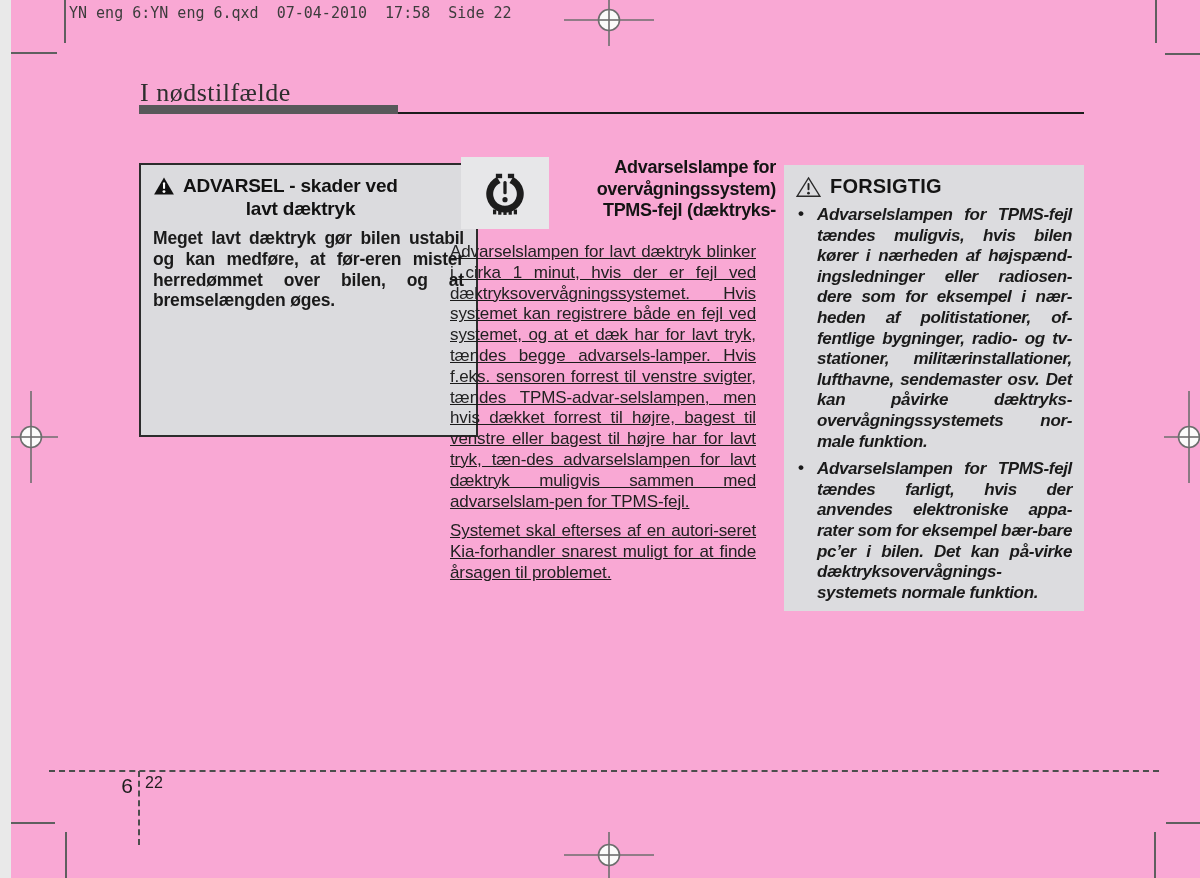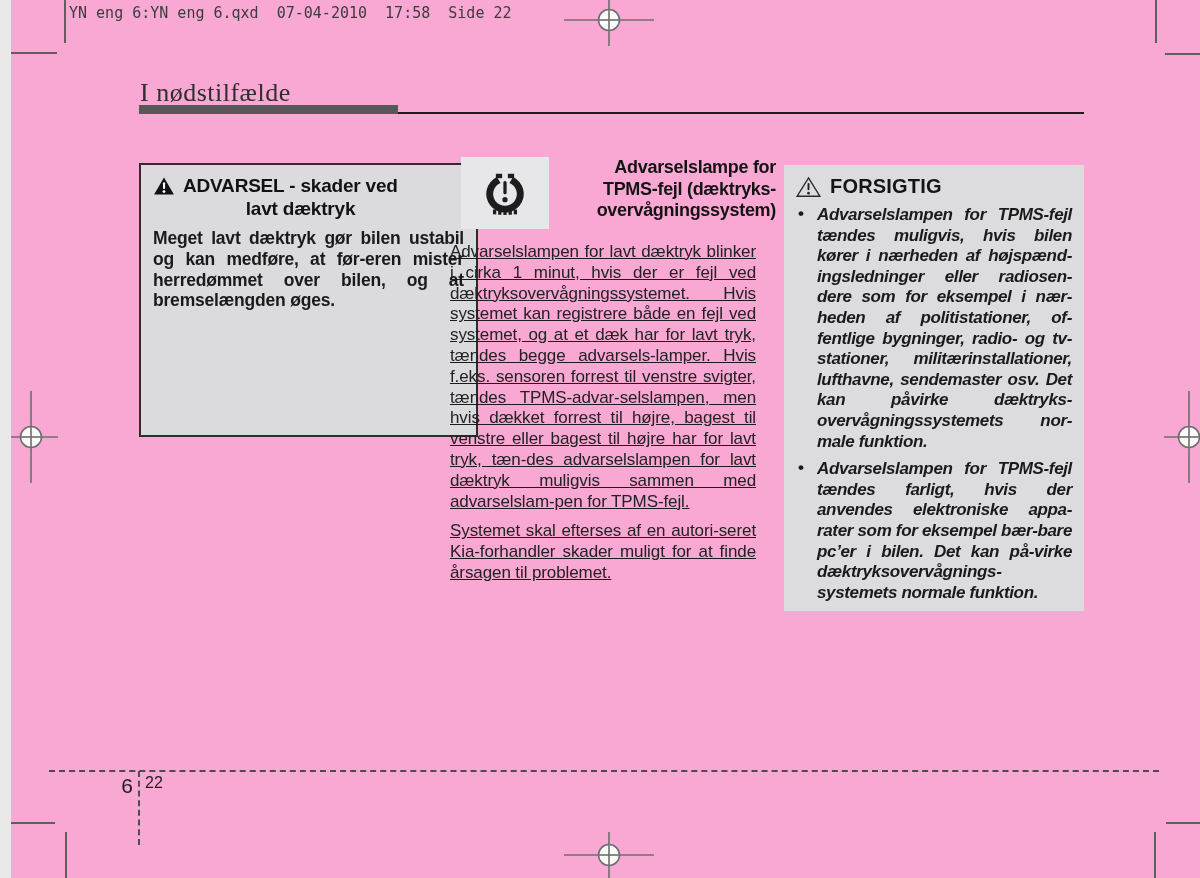--- a/index.html
+++ b/index.html
@@ -138,27 +138,27 @@
         <rect x="33.7" y="43.6" width="3.4" height="5"></rect>
         <rect x="39.1" y="43.2" width="3.4" height="5"></rect>
         <rect x="28.3" y="13.5" width="3.4" height="13.8" rx="1.6"></rect>
         <circle cx="30" cy="32.9" r="2.7"></circle>
       </g>
     </svg>
   </div>
 
   <div class="abs" id="article-heading">
     <div>Advarselslampe for</div>
+    <div>overvågningssystem)</div>
     <div>TPMS-fejl (dæktryks-</div>
-    <div>overvågningssystem)</div>
   </div>
 
   <div class="abs" id="article-body">
     <p>Advarselslampen for lavt dæktryk blinker i cirka 1 minut, hvis der er fejl ved dæktryksovervågningssystemet. Hvis systemet kan registrere både en fejl ved systemet, og at et dæk har for lavt tryk, tændes begge advarsels-lamper. Hvis f.eks. sensoren forrest til venstre svigter, tændes TPMS-advar-selslampen, men hvis dækket forrest til højre, bagest til venstre eller bagest til højre har for lavt tryk, tæn-des advarselslampen for lavt dæktryk muligvis sammen med advarselslam-pen for TPMS-fejl.</p>
-    <p>Systemet skal efterses af en autori-seret Kia-forhandler skader muligt for at finde årsagen til problemet.</p>
+    <p>Systemet skal efterses af en autori-seret Kia-forhandler snarest muligt for at finde årsagen til problemet.</p>
   </div>
 
   <div class="abs" id="caution-box">
     <div class="cb-title">
       <svg width="25" height="22" viewBox="0 0 26 22">
         <path d="M13,1.6 L24.8,20.6 L1.2,20.6 Z" fill="none" stroke="#2a2a2a" stroke-width="1.4" stroke-linejoin="miter"></path>
         <rect x="12" y="6.8" width="2" height="7.6" rx="1" fill="#222"></rect>
         <circle cx="13" cy="17.4" r="1.4" fill="#222"></circle>
       </svg>
       <span>FORSIGTIG</span>

